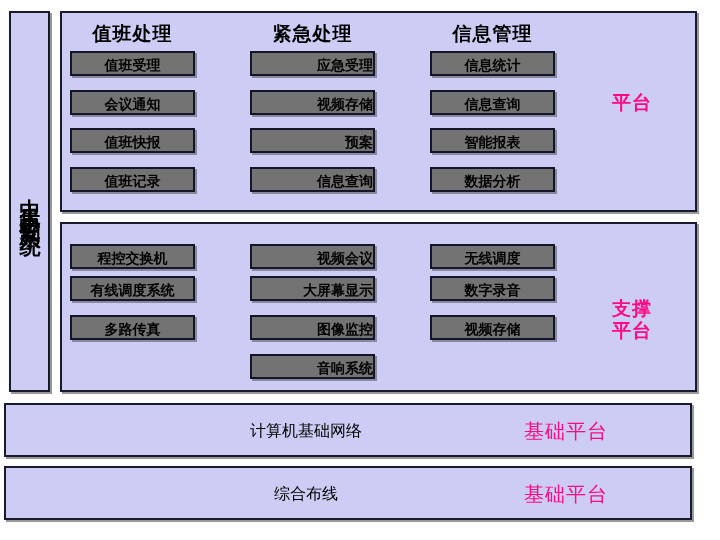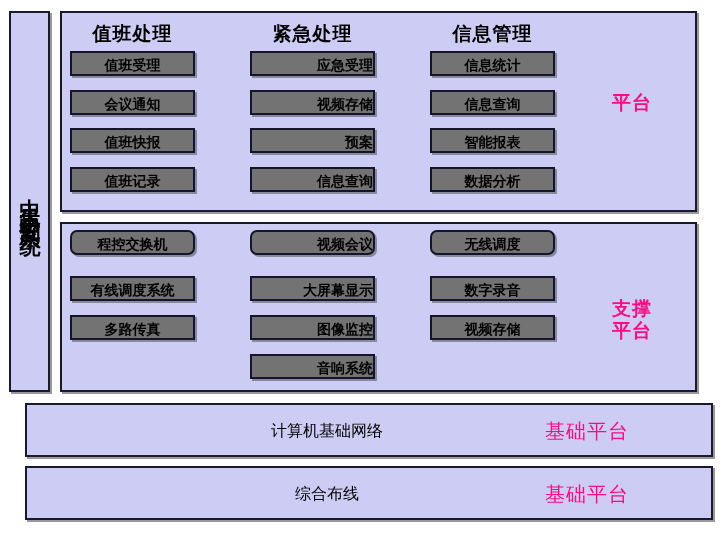--- a/index.html
+++ b/index.html
@@ -101,21 +101,21 @@
   }
   .btn.c0 { left: 8px;   width: 125px; }
   .btn.c1 { left: 188px; width: 125px; text-align: right; }
   .btn.c2 { left: 368px; width: 125px; }
 
   .btn.r0 { top: 38px; }
   .btn.r1 { top: 77px; }
   .btn.r2 { top: 115px; }
   .btn.r3 { top: 154px; }
 
-  .sbtn.r0 { top: 6px; border-radius: 7px; }
+  .sbtn.r0 { top: 20px; }
   .sbtn.r1 { top: 52px; }
   .sbtn.r2 { top: 91px; }
   .sbtn.r3 { top: 130px; }
 
   
   .pink-tag {
     position: absolute;
     color: #ff0a84;
     font-weight: bold;
     font-size: 19px;
@@ -131,21 +131,21 @@
   }
   #support-tag {
     left: 520px;
     top: 73px;
     width: 100px;
   }
 
   
   .bottom-bar {
     position: absolute;
-    left: 25px;
+    left: 4px;
     width: 688px;
     height: 54px;
     background: #ccccf4;
     border: 2px solid #1a1a2e;
     box-sizing: border-box;
     box-shadow: 2px 2px 0 rgba(70,70,70,0.55);
   }
   #bar-network { top: 403px; }
   #bar-cabling { top: 466px; }
 

